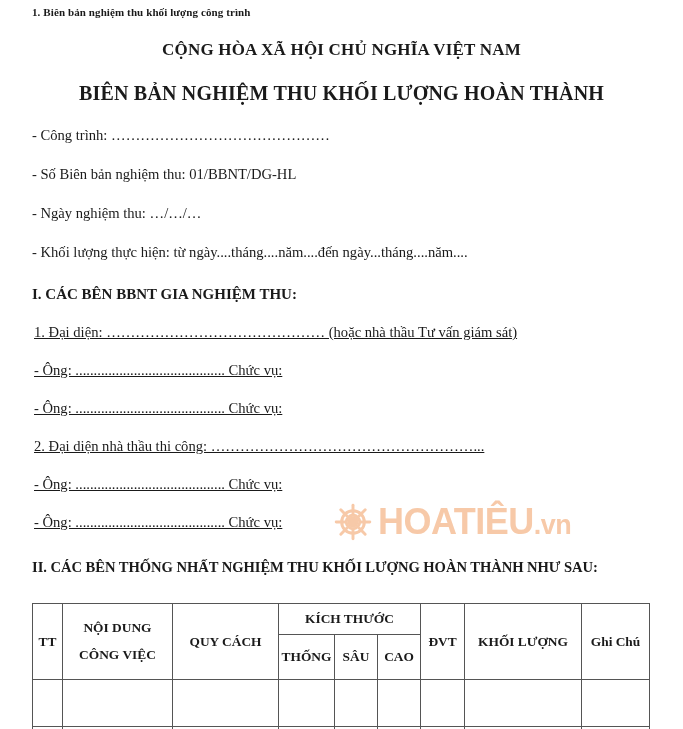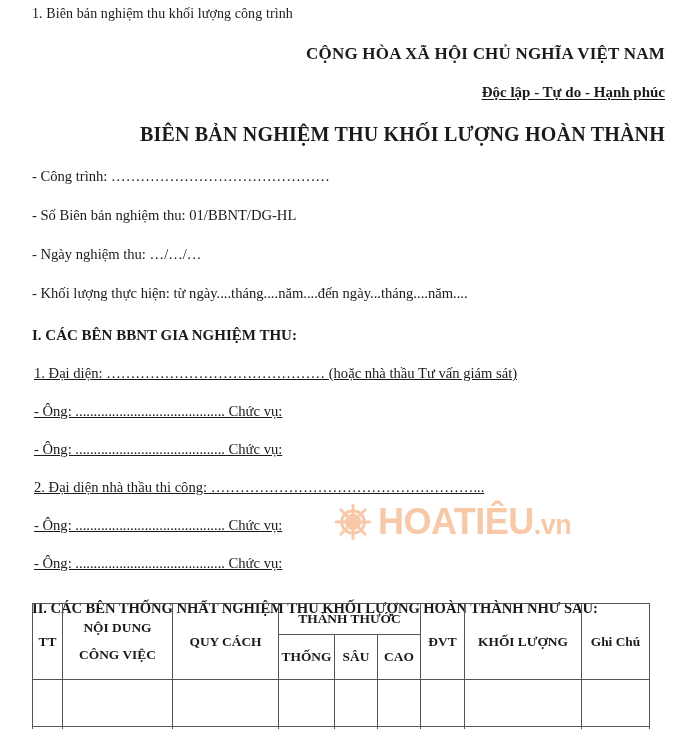--- a/index.html
+++ b/index.html
@@ -19,28 +19,28 @@
   .page {
     position: relative;
     width: 683px;
     height: 729px;
     box-sizing: border-box;
     padding: 0 18px;
   }
 
   
   .doc-subject {
-    font-size: 14px;
-    font-weight: normal;
+    font-size: 11px;
+    font-weight: bold;
     margin: 6px 0 0 14px;
     letter-spacing: .1px;
   }
 
   .center-line {
-    text-align: right;
+    text-align: center;
     font-weight: bold;
   }
   .national-title {
     font-size: 17px;
     margin-top: 22px;
     letter-spacing: .2px;
   }
   .motto {
     font-size: 15px;
     margin-top: 20px;
@@ -132,21 +132,20 @@
 </style>
 </head>
 <body>
 
 <div class="page">
 
   <div class="doc-subject">1. Biên bản nghiệm thu khối lượng công trình</div>
 
   <div class="center-line national-title">CỘNG HÒA XÃ HỘI CHỦ NGHĨA VIỆT NAM</div>
 
-  <div class="center-line motto"><span>Độc lập - Tự do - Hạnh phúc</span></div>
 
   <div class="center-line main-title">BIÊN BẢN NGHIỆM THU KHỐI LƯỢNG HOÀN THÀNH</div>
 
   <div class="body-line">- Công trình: ………………………………………</div>
   <div class="body-line">- Số Biên bản nghiệm thu: 01/BBNT/DG-HL</div>
   <div class="body-line">- Ngày nghiệm thu: …/…/…</div>
   <div class="body-line">- Khối lượng thực hiện: từ ngày....tháng....năm....đến ngày...tháng....năm....</div>
 
   <div class="section-heading">I. CÁC BÊN BBNT GIA NGHIỆM THU:</div>
 
@@ -195,21 +194,21 @@
       <col style="width:68px">
     </colgroup>
     <thead>
       <tr>
         <th rowspan="2" class="hdr-tall">TT</th>
         <th rowspan="2" class="hdr-tall two-line">
           <div>NỘI DUNG</div>
           <div>CÔNG VIỆC</div>
         </th>
         <th rowspan="2" class="hdr-tall">QUY CÁCH</th>
-        <th colspan="3" class="hdr-group">THÀNH THƯỚC</th>
+        <th colspan="3" class="hdr-group">KÍCH THƯỚC</th>
         <th rowspan="2" class="hdr-tall">ĐVT</th>
         <th rowspan="2" class="hdr-tall">KHỐI LƯỢNG</th>
         <th rowspan="2" class="hdr-tall">Ghi Chú</th>
       </tr>
       <tr>
         <th class="hdr-sub">THỐNG</th>
         <th class="hdr-sub">SÂU</th>
         <th class="hdr-sub">CAO</th>
       </tr>
     </thead>

